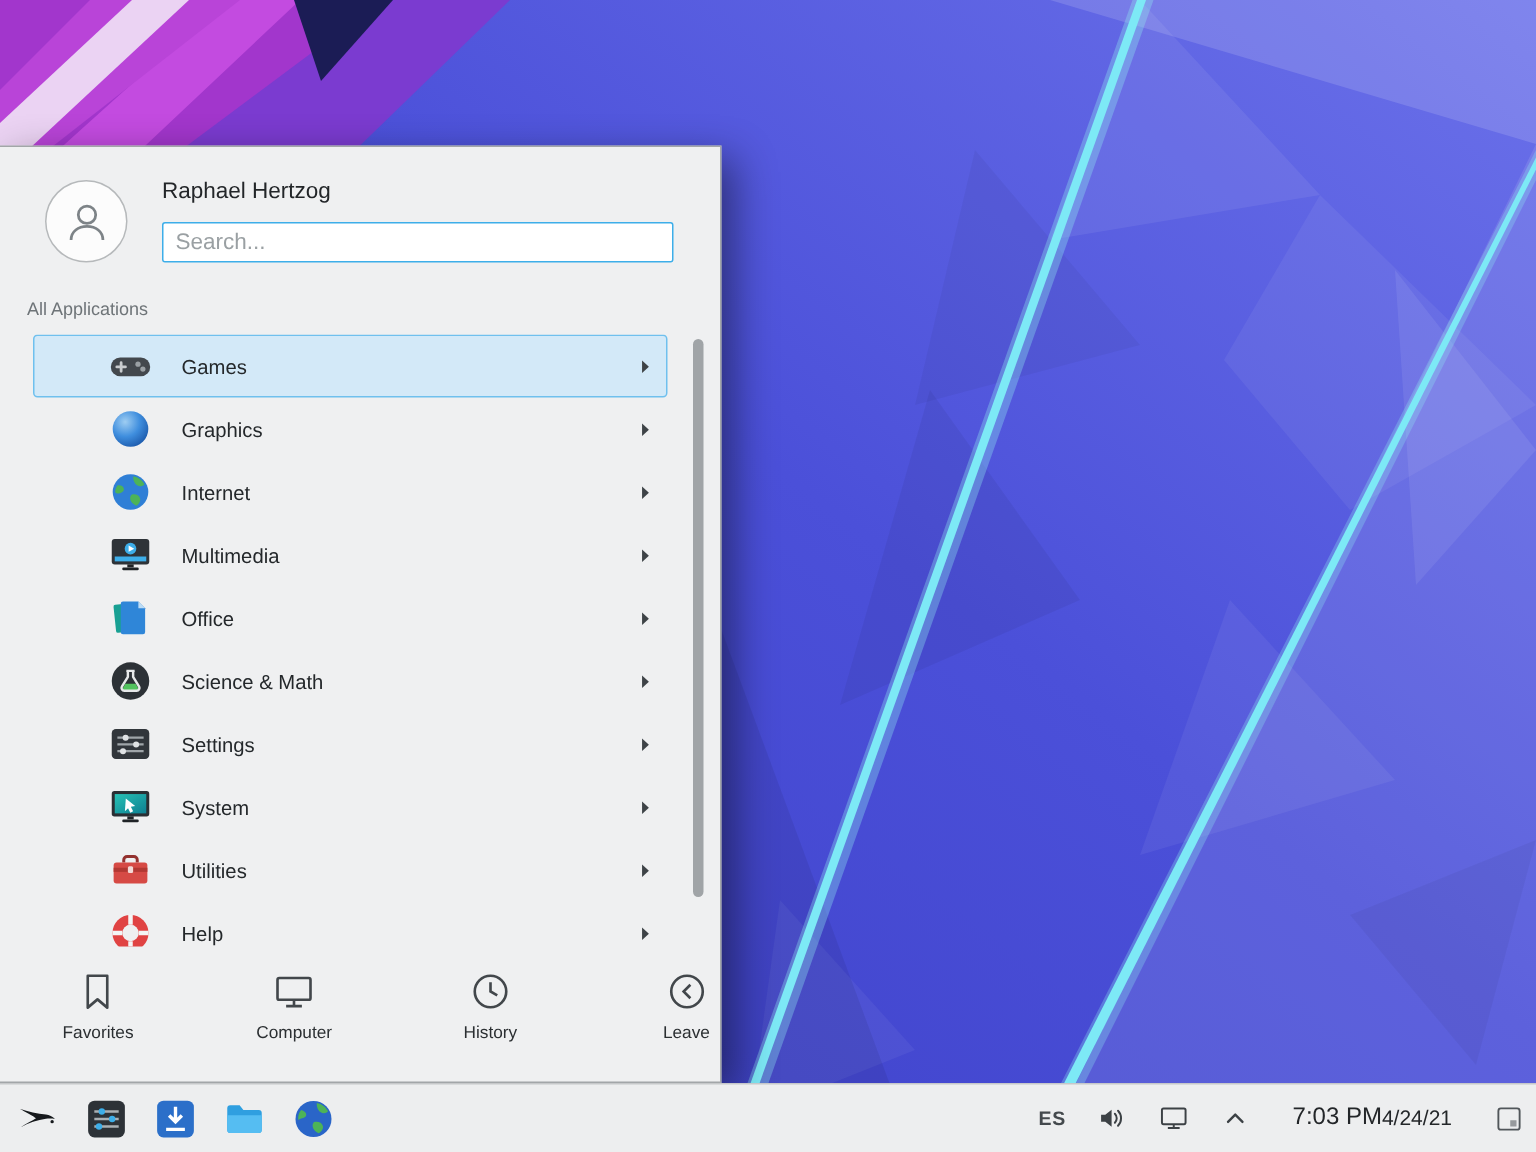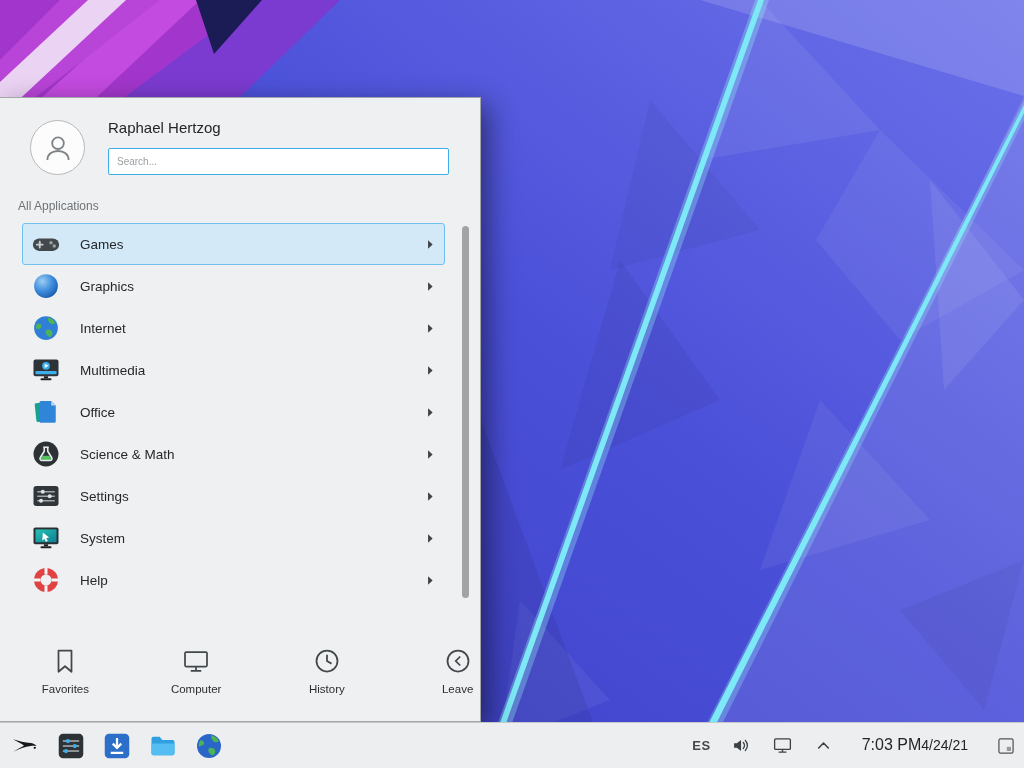--- a/index.html
+++ b/index.html
@@ -10,27 +10,27 @@
 
   
   .menu { position:absolute; left:0; top:97px; width:481px; height:625px;
     background:#eff0f1; border:1px solid rgba(110,116,120,.6); border-left:none;
     box-shadow:8px 8px 26px rgba(0,0,0,.45); }
   .avatar { position:absolute; left:30px; top:22px; width:55px; height:55px; border-radius:50%;
     background:#fcfcfc; border:1px solid #b6b9bb; display:flex; align-items:center; justify-content:center; }
   .user-name { position:absolute; left:108px; top:21px; font-size:15px; color:#232629; }
   .search { position:absolute; left:108px; top:50px; width:341px; height:27px;
     border:1px solid #3daee9; border-radius:2px; background:#ffffff;
-    font-size:10px; padding:0 8px; color:#232629; outline:none;
+    font-size:15px; padding:0 8px; color:#232629; outline:none;
     font-family:"Liberation Sans", sans-serif; }
   .search::placeholder { color:#9aa0a3; }
   .section-label { position:absolute; left:18px; top:101px; font-size:12px; color:#6e7478; }
   .app-list { position:absolute; left:0; top:125px; width:481px; height:408px; overflow:hidden; }
   .app-row { position:relative; height:42px; margin:0 36px 0 22px; display:flex; align-items:center;
-    border:1px solid transparent; border-radius:3px; }
+    border:1px solid transparent; border-radius:3px;padding-left:41px; }
   .app-row.selected { background:#d3e9f8; border-color:#6fc0ee; }
   .row-icon { width:30px; height:30px; margin-left:8px; flex:0 0 auto; }
   .row-icon svg { width:30px; height:30px; display:block; }
   .row-label { margin-left:19px; font-size:13.5px; color:#24282b; }
   .row-arrow { margin-left:auto; margin-right:10px; display:flex; align-items:center; }
   .scroll-thumb { position:absolute; right:11px; top:128px; width:7px; height:372px;
     border-radius:3.5px; background:#a0a4a7; }
 
   .tab-bar { position:absolute; left:0; top:533px; width:523px; height:91px; display:flex; }
   .tab { flex:1; position:relative; display:flex; flex-direction:column; align-items:center;
@@ -252,20 +252,36 @@
             </svg>
         </span>
         <span class="row-label">System</span>
         <span class="row-arrow">
             <svg viewBox="0 0 8 12" width="7" height="11">
               <path d="M1.2 1.2L6.4 6 1.2 10.8z" fill="#3e4347"></path>
             </svg>
           </span>
       </div>
 
+      <div class="app-row">
+        <span class="row-icon">
+          <svg viewBox="0 0 24 24">
+              <path d="M8.4 8V6.6a1.8 1.8 0 0 1 1.8-1.8h3.6a1.8 1.8 0 0 1 1.8 1.8V8" fill="none" stroke="#93312f" stroke-width="1.6"></path>
+              <rect x="3" y="8" width="18" height="11.2" rx="1.6" fill="#d64a45"></rect>
+              <rect x="3" y="10.8" width="18" height="2.2" fill="#b23833"></rect>
+              <rect x="10.6" y="10" width="2.8" height="3.6" rx=".8" fill="#f3d9d6"></rect>
+            </svg>
+        </span>
+        <span class="row-label">Utilities</span>
+        <span class="row-arrow">
+            <svg viewBox="0 0 8 12" width="7" height="11">
+              <path d="M1.2 1.2L6.4 6 1.2 10.8z" fill="#3e4347"></path>
+            </svg>
+          </span>
+      </div>
 
       <div class="app-row">
         <span class="row-icon">
           <svg viewBox="0 0 24 24">
               <circle cx="12" cy="12" r="9.6" fill="#e04343"></circle>
               <path d="M12 2.4v5.2M12 16.4v5.2M2.4 12h5.2M16.4 12h5.2" stroke="#f4f5f5" stroke-width="2.4"></path>
               <circle cx="12" cy="12" r="4.4" fill="#eff0f1"></circle>
             </svg>
         </span>
         <span class="row-label">Help</span>

